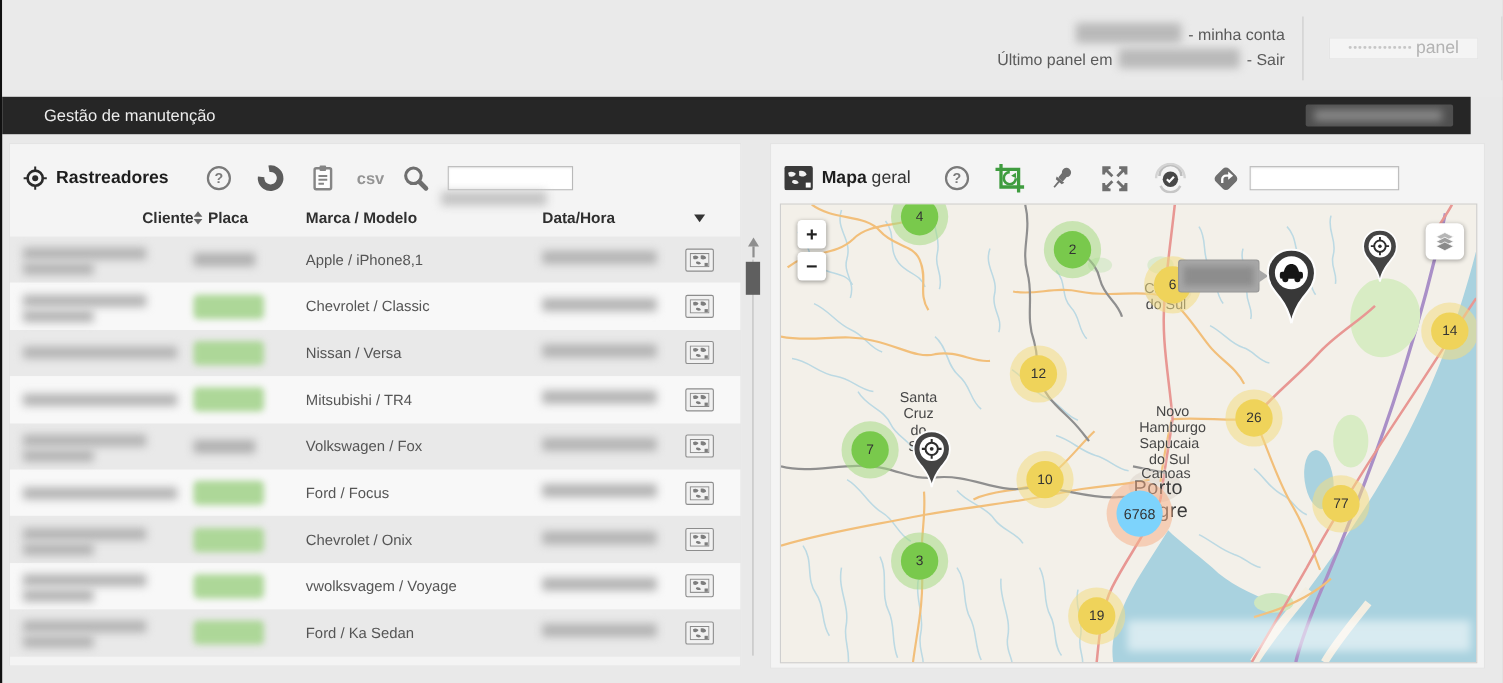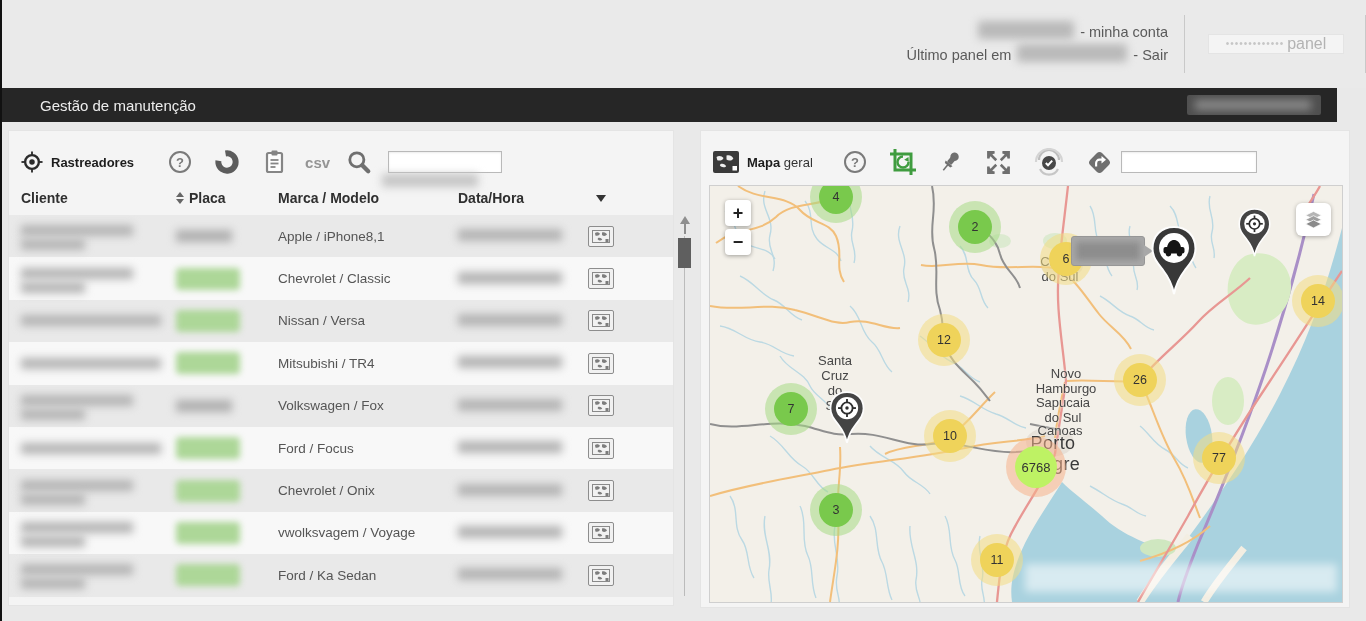--- a/index.html
+++ b/index.html
@@ -31,35 +31,35 @@
             font-size:15px;color:#ededed;}
   .blur-btn{margin-left:auto;margin-right:16px;width:134px;height:20px;background:#4f4f4f;border-radius:2px;
             position:relative;overflow:hidden;border:0;}
   .blur-btn i{position:absolute;left:8px;top:5px;width:116px;height:10px;background:#8a8a8a;filter:blur(4px);display:block;}
 
   
   .panel{position:absolute;background:#f4f4f4;border:1px solid #e4e4e4;box-sizing:border-box;}
   .trackers-panel{left:8px;top:130px;width:666px;height:476px;}
   .map-panel{left:700px;top:130px;width:650px;height:478px;}
   .panel-head{height:46px;margin-top:8px;display:flex;align-items:center;padding:0 12px;gap:0;}
-  .panel-title{font-size:13px;font-weight:bold;color:#1d1d1d;margin-left:8px;text-align:center;}
+  .panel-title{font-size:16px;font-weight:bold;color:#1d1d1d;margin-left:8px;text-align:center;}
   .panel-title .light{font-weight:normal;color:#333;}
   .tool-ic{margin-left:22px;display:flex;align-items:center;cursor:pointer;}
   .csv-label{margin-left:18px;font-weight:bold;font-size:15px;color:#949494;}
   .head-input{margin-left:8px;width:104px;height:18px;border:1px solid #b9b9b9;background:#fff;
               box-shadow:inset 0 1px 2px rgba(0,0,0,.08);font-size:12px;padding:1px 4px;}
   .map-input{width:126px;}
   .input-wrap{position:relative;margin-left:8px;}
   .input-blur{position:absolute;left:2px;top:23px;width:96px;height:13px;background:#c5c5c5;filter:blur(4px);}
 
   
   .thead{display:flex;align-items:center;height:26px;padding-left:12px;font-size:14px;font-weight:bold;color:#2f2f2f;}
-  .col-cliente{width:155px;}
+  .col-cliente{width:155px;text-align:right;}
   .col-placa{width:102px;display:flex;align-items:center;}
-  .col-marca{width:180px;font-size:13.5px;color:#555;}
+  .col-marca{width:215px;font-size:13.5px;color:#555;}
   .thead .col-marca{font-size:14px;color:#2f2f2f;font-weight:bold;}
   .col-data{width:125px;}
   .col-map{width:36px;display:flex;justify-content:center;}
   .sort-ic{display:inline-flex;flex-direction:column;gap:2px;margin-right:5px;cursor:pointer;}
   .sort-ic .up{width:0;height:0;border-left:4px solid transparent;border-right:4px solid transparent;border-bottom:5px solid #666;}
   .sort-ic .dn{width:0;height:0;border-left:4px solid transparent;border-right:4px solid transparent;border-top:5px solid #666;}
   .filter-caret{width:0;height:0;border-left:5px solid transparent;border-right:5px solid transparent;border-top:7px solid #333;cursor:pointer;}
   .rows{margin-top:4px;}
   .trow{display:flex;align-items:center;height:42.4px;padding-left:12px;}
   .trow:nth-child(odd){background:#e9e9e9;}
@@ -91,21 +91,21 @@
   .cluster .halo{position:absolute;left:0;top:0;width:52px;height:52px;border-radius:50%;
                  transform:translate(-50%,-50%);opacity:.55;}
   .cluster .core{position:absolute;left:0;top:0;width:34px;height:34px;border-radius:50%;
                  transform:translate(-50%,-50%);display:flex;align-items:center;justify-content:center;
                  font-size:12.5px;color:#333;}
   .c-green .halo{background:#a6db85;}
   .c-green .core{background:#79c94c;}
   .c-yellow .halo{background:#f2dd84;}
   .c-yellow .core{background:#efd35a;}
   .c-orange .halo{background:#f6b28c;width:60px;height:60px;}
-  .c-orange .core{background:#bef264;width:42px;height:42px;font-size:13px;}
+  .c-orange .core{background:#7dd3fc;width:42px;height:42px;font-size:13px;}
   .pin{position:absolute;z-index:9;}
   .map-tooltip{position:absolute;left:361px;top:50px;width:72px;height:28px;background:#a8a8a8;
                border:1px solid #979797;border-radius:3px;z-index:8;}
   .map-tooltip::after{content:"";position:absolute;right:-9px;top:8px;width:0;height:0;
                border-top:6px solid transparent;border-bottom:6px solid transparent;border-left:9px solid #a8a8a8;}
   .map-tooltip i{position:absolute;left:4px;top:5px;right:4px;bottom:5px;background:#8d8d8d;filter:blur(3px);display:block;}
   .zoom-ctl{position:absolute;left:15px;top:14px;width:26px;z-index:10;}
   .zoom-ctl button{display:block;width:26px;height:26px;margin-bottom:3px;background:#fff;border:0;border-radius:4px;
                    box-shadow:0 1px 4px rgba(0,0,0,.35);font-size:18px;font-weight:bold;color:#222;cursor:pointer;line-height:1;}
   .layers-btn{position:absolute;left:586px;top:17px;width:35px;height:33px;background:#fff;border:0;border-radius:6px;
@@ -665,21 +665,21 @@
             <span class="core">6768</span>
           </div>
 
           <div class="cluster c-green" style="left: 126px; top: 324px;">
             <span class="halo"></span>
             <span class="core">3</span>
           </div>
 
           <div class="cluster c-yellow" style="left: 287px; top: 374px;">
             <span class="halo"></span>
-            <span class="core">11</span>
+            <span class="core">19</span>
           </div>
         </div>
 
       <div class="map-tooltip">
           <i></i>
         </div>
 
       <div class="pin" style="left:441px;top:40px;">
         <svg width="46" height="72" viewBox="0 0 46 72">
           <path d="M23 1 C10.3 1 1.5 10 1.5 22.5 C1.5 31 6 36.5 12 44 C17 50.5 21 57 23 68 C25 57 29 50.5 34 44 C40 36.5 44.5 31 44.5 22.5 C44.5 10 35.7 1 23 1 Z" fill="#383838" stroke="#fdfdfd" stroke-width="2"></path>

